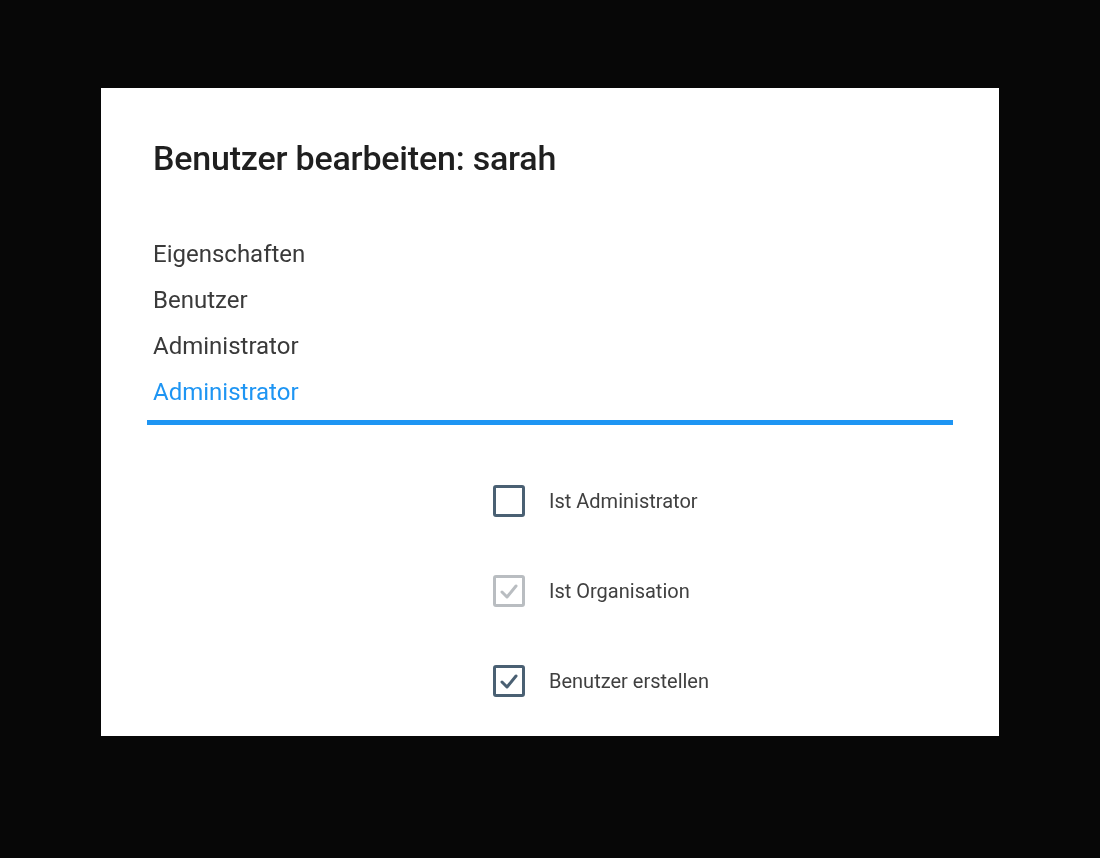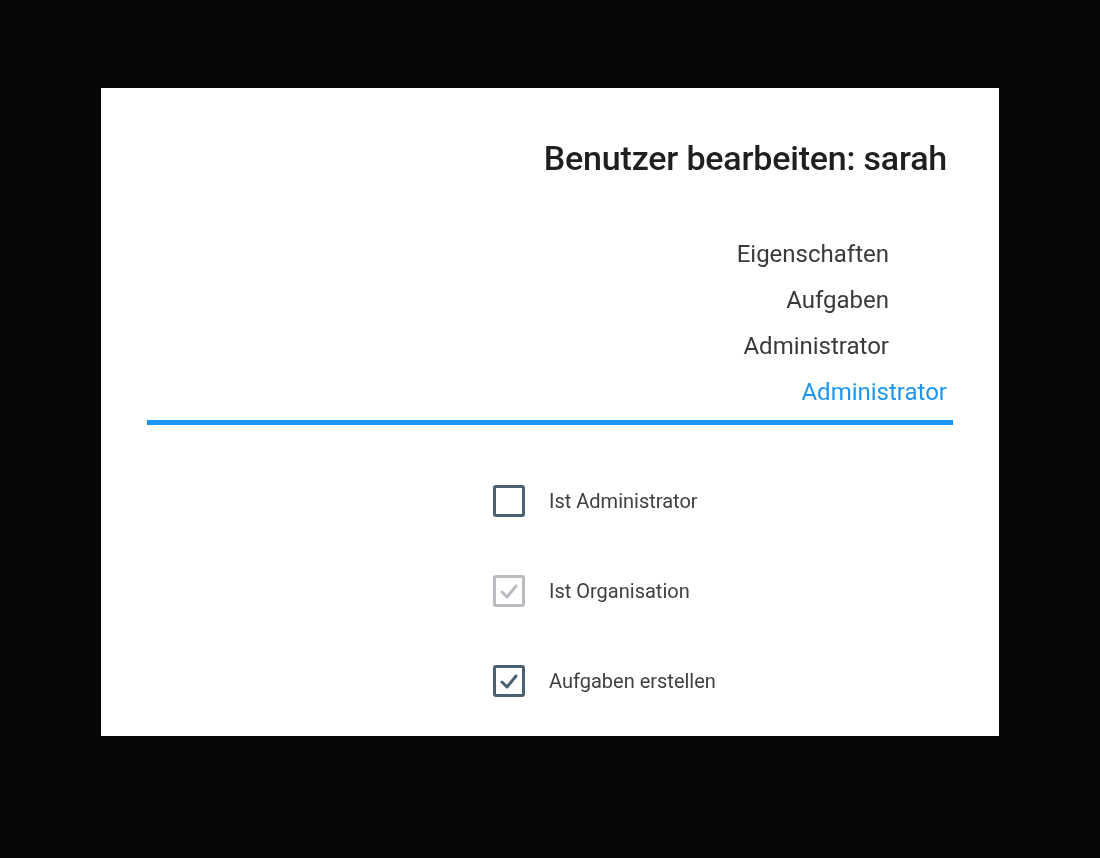--- a/index.html
+++ b/index.html
@@ -11,21 +11,20 @@
       display: flex;
       align-items: flex-start;
       justify-content: center;
       padding-top: 88px;
     }
     .panel {
       background: #ffffff;
       width: 898px;
       height: 648px;
       padding: 50px 52px 0 52px;
-      text-align: right;
     }
     .title {
       font-size: 34px;
       font-weight: 500;
       color: #1f1f1f;
       letter-spacing: -0.2px;
       margin-bottom: 62px;
     }
     .tabbar {
       display: flex;
@@ -89,21 +88,21 @@
     }
   </style>
 </head>
 <body>
 
 <div class="panel">
   <h1 class="title">Benutzer bearbeiten: sarah</h1>
 
   <div class="tabbar">
     <div class="tab">Eigenschaften</div>
-    <div class="tab">Aufgaben</div>
+    <div class="tab">Benutzer</div>
     <div class="tab">Administrator</div>
     <div class="spacer-flex"></div>
     <div class="tab active">Administrator</div>
   </div>
 
   <div class="perm-list">
 
     <div class="perm-row">
       <div class="cb"></div>
       <div class="perm-label">Ist Administrator</div>
@@ -118,17 +117,17 @@
       </div>
       <div class="perm-label">Ist Organisation</div>
     </div>
 
     <div class="perm-row">
       <div class="cb">
         <svg width="20" height="20" viewBox="0 0 20 20">
             <polyline class="tick" points="3,11 8,16 17,5" fill="none" stroke-width="3" stroke-linecap="round" stroke-linejoin="round"></polyline>
           </svg>
       </div>
-      <div class="perm-label">Aufgaben erstellen</div>
+      <div class="perm-label">Benutzer erstellen</div>
     </div>
 
   </div>
 </div>
 
 </body></html>

